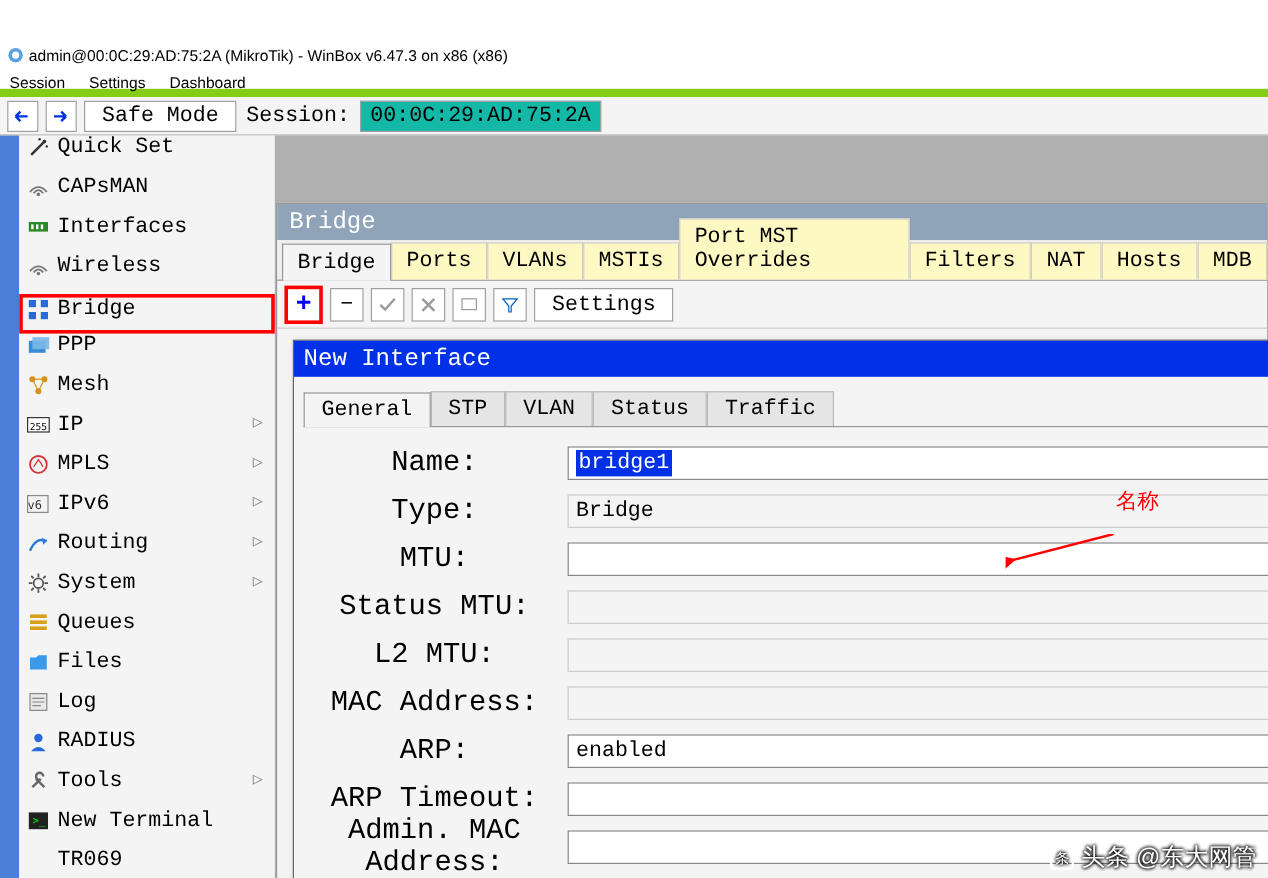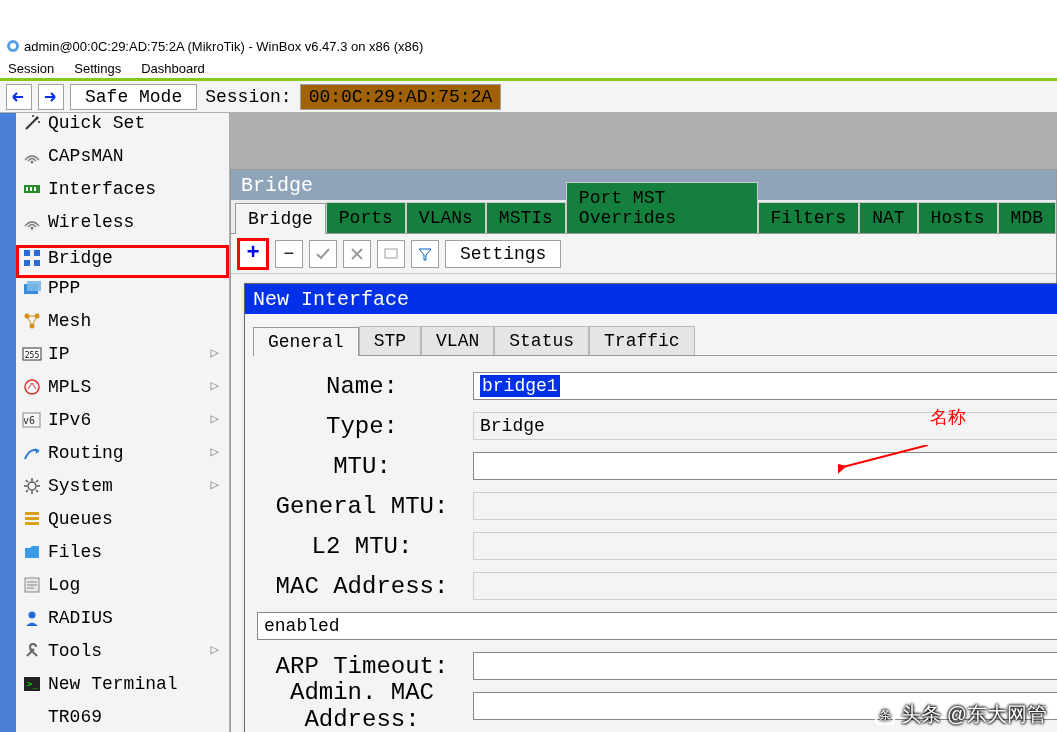--- a/index.html
+++ b/index.html
@@ -1,44 +1,44 @@
 <!DOCTYPE html>
 <html><head>
 <meta charset="utf-8">
 <style>
 * { box-sizing: border-box; margin: 0; padding: 0; }
 body { font-family: "Consolas", "Courier New", monospace; font-size: 18px; background: #fff; width: 1057px; height: 732px; overflow: hidden; position: relative; color: #000; }
 
 
 .titlebar { height: 22px; font-family: "Segoe UI", Arial, sans-serif; font-size: 13px; padding: 2px 6px; display: flex; gap: 4px; margin-top: 37px; }
-.menubar { height: 22px; font-family: "Segoe UI", Arial, sans-serif; font-size: 13px; padding: 1px 4px; display: flex; gap: 12px; border-bottom: 3px solid #84cc16; }
+.menubar { height: 22px; font-family: "Segoe UI", Arial, sans-serif; font-size: 13px; padding: 1px 4px; display: flex; gap: 12px; border-bottom: 7px solid #84cc16; }
 .menubar span { padding: 1px 4px; }
 
 
 .toptool { height: 32px; display: flex; align-items: center; gap: 6px; padding: 0 6px; border-bottom: 1px solid #b0b0b0; background: #f4f4f4; text-align: right; }
 .nav-btn { width: 26px; height: 26px; border: 1px solid #a0a0a0; background: #fff; display: flex; align-items: center; justify-content: center; font-size: 16px; }
 .safemode { border: 1px solid #a0a0a0; background: #fff; padding: 2px 14px; height: 26px; display: flex; align-items: center; font-size: 18px; }
 .session-label { padding: 0 2px; }
-.session-box { border: 1px solid #a0a0a0; padding: 2px 8px; background: #a16207; height: 26px; display: flex; align-items: center; }
+.session-box { border: 1px solid #a0a0a0; padding: 2px 8px; background: #14b8a6; height: 26px; display: flex; align-items: center; }
 
 
 .main { display: flex; height: calc(732px - 76px); }
 .accent { width: 16px; background: linear-gradient(to right, #4a7fd8, #4a7fd8); }
 .sidebar { width: 214px; background: #f4f4f4; border-right: 1px solid #b0b0b0; }
 .nav-item { height: 33px; display: flex; align-items: flex-start; padding: 0 6px; gap: 6px; font-size: 18px; position: relative; }
 .nav-item.highlight { border: 3px solid #ff0000; padding: 0 3px; }
 .nav-item .arr { position: absolute; right: 10px; color: #888; font-size: 14px; }
 .nav-icon { width: 20px; height: 20px; display: flex; align-items: center; justify-content: center; }
 .work { flex: 1; background: #b0b0b0; position: relative; }
 
 
 .win-bridge { position: absolute; left: 0; top: 56px; right: 0; bottom: 0; background: #f4f4f4; border: 1px solid #999; }
 .win-title { background: #8fa4b8; color: #fff; padding: 3px 10px; font-size: 20px; height: 30px; display: flex; align-items: center; }
 .tabs1 { display: flex; border-bottom: 1px solid #999; background: #ededed; padding-left: 4px; height: 34px; align-items: flex-end; }
-.tabs1 .tab { padding: 5px 12px; font-size: 18px; border: 1px solid #ccc; border-bottom: none; background: #15803d; margin-right: 0; }
+.tabs1 .tab { padding: 5px 12px; font-size: 18px; border: 1px solid #ccc; border-bottom: none; background: #fef9c3; margin-right: 0; }
 .tabs1 .tab.active { background: #f4f4f4; border-color: #999; position: relative; top: 1px; }
 .toolbar2 { display: flex; align-items: center; gap: 6px; padding: 4px 6px; border-bottom: 1px solid #ccc; height: 40px; }
 .tb-btn { width: 28px; height: 28px; border: 1px solid #a0a0a0; background: #fff; display: flex; align-items: center; justify-content: center; }
 .tb-btn.add { color: #0000ff; font-weight: bold; font-size: 22px; border: 3px solid #ff0000; width: 32px; height: 32px; }
 .settings-btn { border: 1px solid #a0a0a0; background: #fff; padding: 2px 14px; height: 28px; display: flex; align-items: center; }
 
 
 .dialog { position: absolute; left: 14px; top: 170px; width: 1010px; background: #f4f4f4; border: 1px solid #666; box-shadow: 2px 2px 6px rgba(0,0,0,.2); }
 .dlg-title { background: #0030e8; color: #fff; height: 30px; display: flex; align-items: center; padding: 0 8px; font-size: 20px; }
 .dlg-title .spacer { flex: 1; }
@@ -357,32 +357,33 @@
               </div>
             <div class="form-row">
                 <label>Type:</label>
                 <div class="inp ro">Bridge</div>
               </div>
             <div class="form-row">
                 <label>MTU:</label>
                 <div class="inp"></div>
               </div>
             <div class="form-row">
-                <label>General MTU:</label>
+                <label>Status MTU:</label>
                 <div class="inp ro"></div>
               </div>
             <div class="form-row">
                 <label>L2 MTU:</label>
                 <div class="inp ro"></div>
               </div>
             <div class="form-row">
                 <label>MAC Address:</label>
                 <div class="inp ro"></div>
               </div>
             <div class="form-row">
+                <label>ARP:</label>
                 <div class="inp">enabled</div>
               </div>
             <div class="form-row">
                 <label>ARP Timeout:</label>
                 <div class="inp"></div>
               </div>
             <div class="form-row">
                 <label>Admin. MAC Address:</label>
                 <div class="inp"></div>
               </div>

